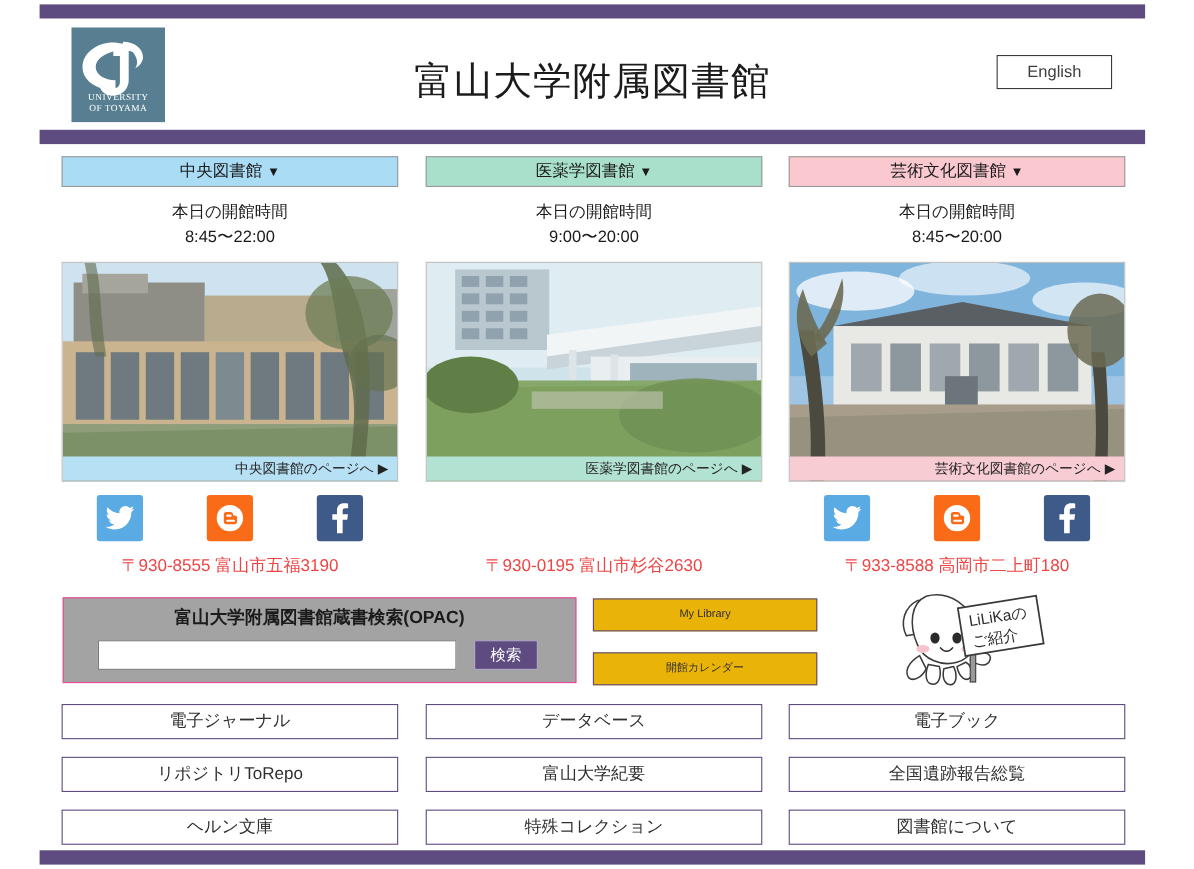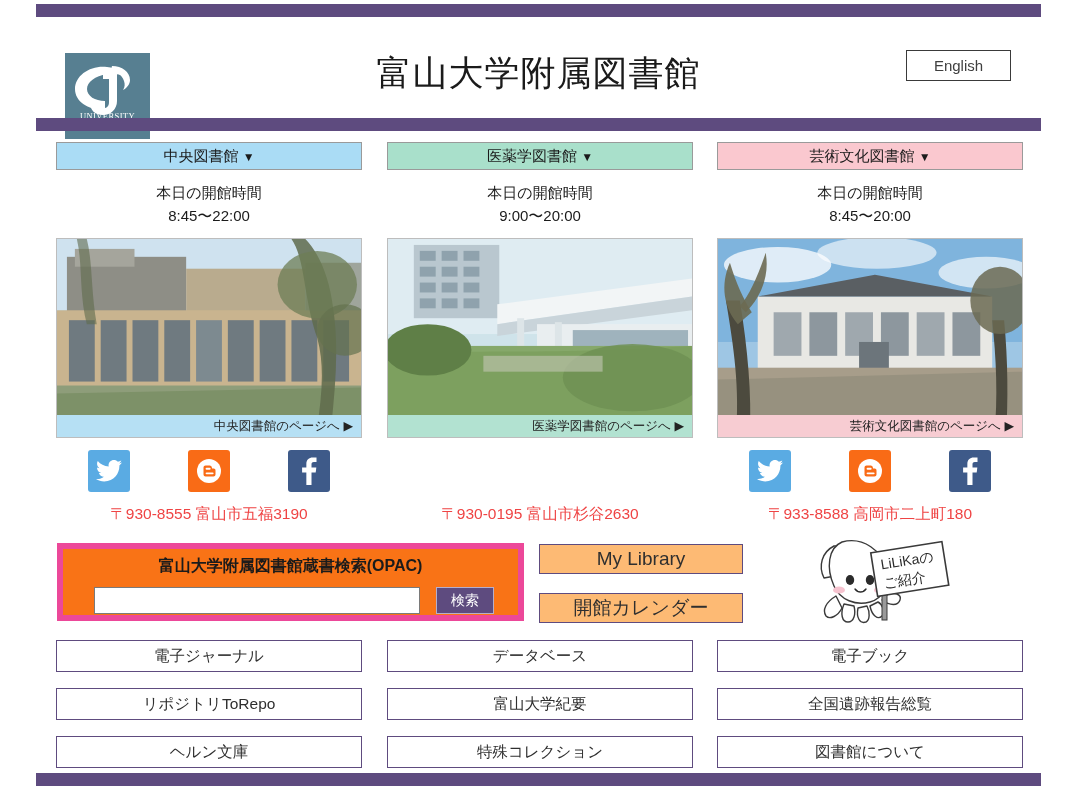--- a/index.html
+++ b/index.html
@@ -37,21 +37,20 @@
     position: absolute;
     left: 36px; top: 17px;
     width: 1005px; height: 101px;
     background: #fff;
   }
   .logo {
     position: absolute;
     left: 29px; top: 8px;
     width: 85px; height: 86px;
     background: #577f91;
-    margin-top: 28px;
   }
   .logo svg { display: block; }
   .logo-text {
     position: absolute;
     left: 0; bottom: 8px;
     width: 100%;
     text-align: center;
     color: #ffffff;
     font-family: "Liberation Serif", "DejaVu Serif", serif;
     font-size: 8.5px;
@@ -168,22 +167,22 @@
     text-align: center;
     font-size: 15.5px;
     color: #ef4444;
   }
 
   
   .opac {
     position: absolute;
     left: 57px; top: 543px;
     width: 467px; height: 78px;
-    border: 6px solid #ec4899;
-    background: #f97316;
+    border: 1px solid #ec4899;
+    background: #a3a3a3;
   }
   .opac-title {
     margin-top: 7px;
     text-align: center;
     font-size: 16px;
     font-weight: bold;
     color: #1b1b1b;
   }
   .opac-row {
     position: absolute;
@@ -211,23 +210,23 @@
     text-align: center;
     cursor: pointer;
   }
 
   
   .side-btn {
     position: absolute;
     left: 539px;
     width: 204px; height: 30px;
     border: 1px solid #5e4b7f;
-    background: #fdba74;
+    background: #eab308;
     color: #2f2f2f;
-    font-size: 19px;
+    font-size: 10px;
     line-height: 28px;
     text-align: center;
     cursor: pointer;
   }
   .mylib { top: 544px; }
   .cal   { top: 593px; }
 
   
   .mascot {
     position: absolute;

